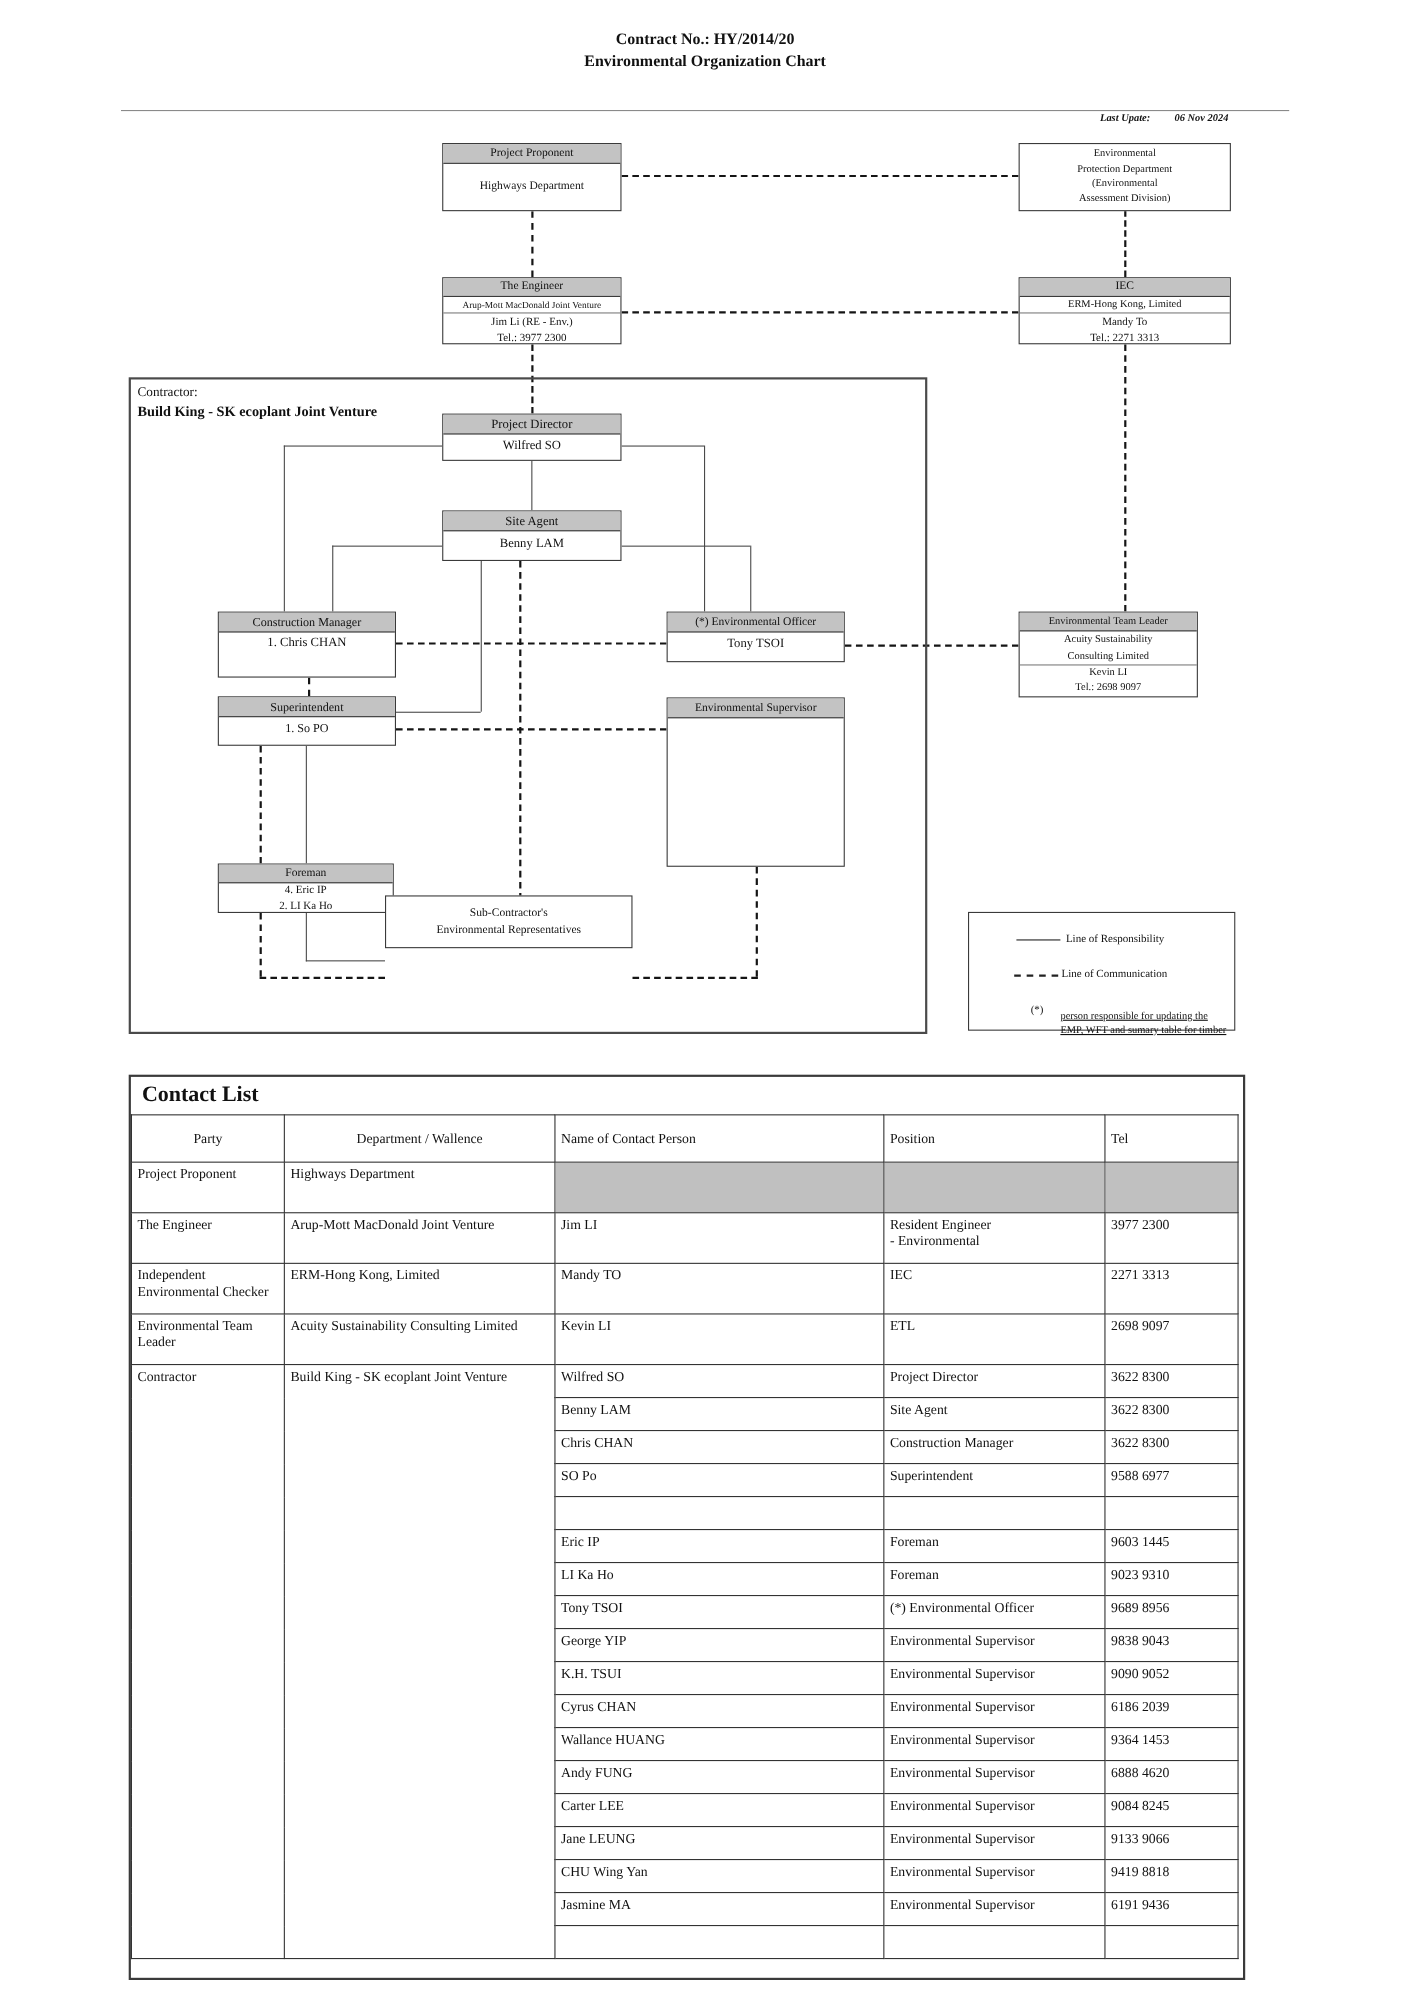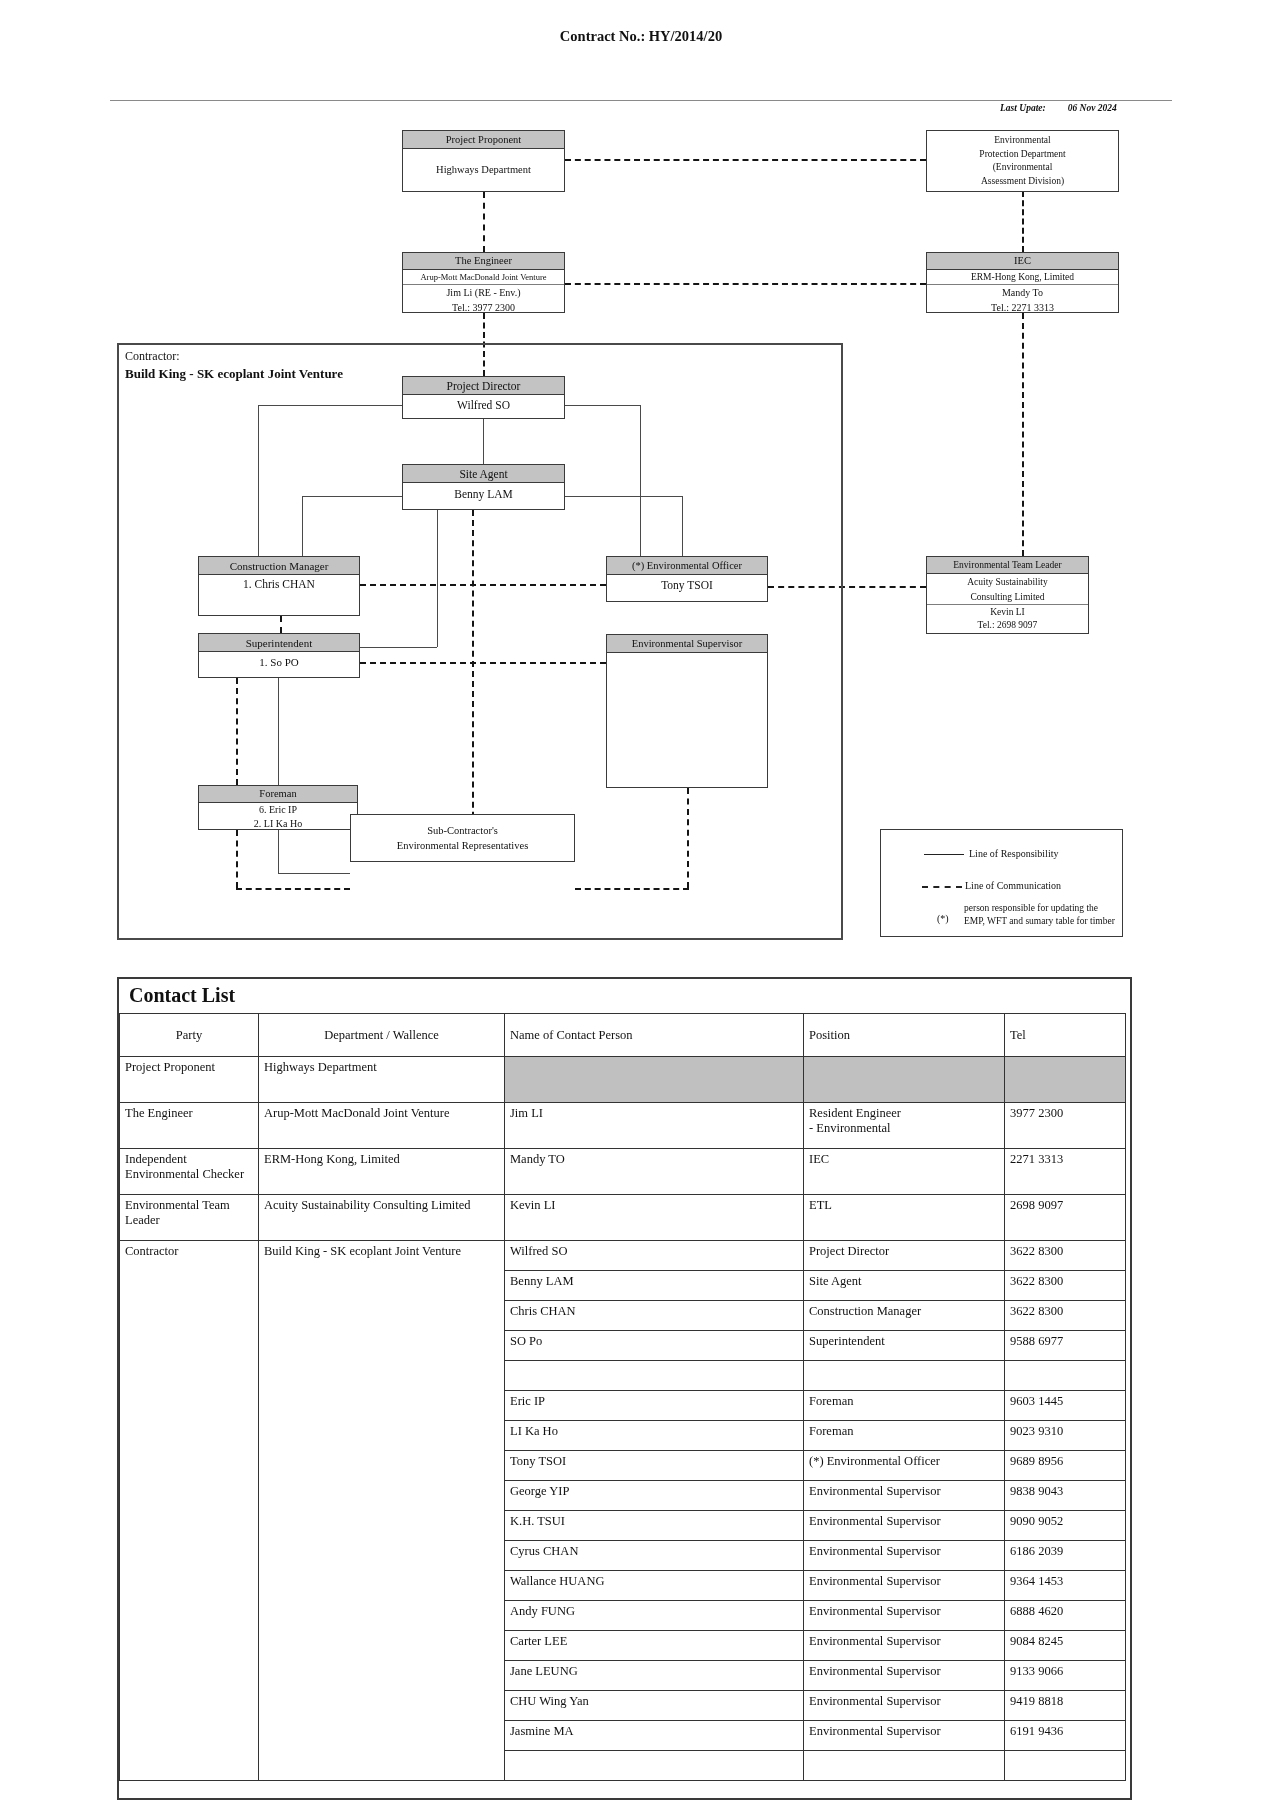--- a/index.html
+++ b/index.html
@@ -32,21 +32,21 @@
   .hd { position:absolute; border-top:2px dashed #151515; height:0; }
   .vd { position:absolute; border-left:2px dashed #151515; width:0; }
 
   
   .legend { position:absolute; left:880px; top:829px; width:243px; height:108px; border:1px solid #3a3a3a; font-size:10px; }
   .lg-solid  { position:absolute; left:43px; top:24px; width:40px; border-top:1.5px solid #222; }
   .lg-dash   { position:absolute; left:41px; top:56px; width:40px; border-top:2px dashed #222; }
   .lg-t1 { position:absolute; left:88px; top:18px; }
   .lg-t2 { position:absolute; left:84px; top:50px; }
   .lg-star { position:absolute; left:56px; top:83px; font-size:10px; }
-  .lg-note { position:absolute; left:83px; top:72px; line-height:13px; font-size:9.5px; }
+  .lg-note { position:absolute; left:83px; top:88px; line-height:13px; font-size:9.5px;text-decoration:underline; }
 
   
   .ct-wrap { position:absolute; left:117px; top:977px; width:1015px; height:823px; border:2px solid #3a3a3a; background:#fff; }
   .ct-title { font-weight:bold; font-size:20px; padding:5px 0 0 10px; height:34px; }
   table.ct { border-collapse:collapse; table-layout:fixed; width:1006px; font-size:12.5px; }
   .ct th, .ct td { border:1px solid #333; vertical-align:top; padding:3px 5px; white-space:pre-line; overflow:hidden; font-weight:normal; }
   .ct th { vertical-align:middle;margin-left:11px; }
   .ct .th-c { text-align:center; }
   .ct .th-l { text-align:left; }
   .ct tr { height:30px; }
@@ -54,20 +54,21 @@
   .ct tr.tall { height:46px; }
   .ct td.shade { background:#c0c0c0; }
 </style>
 </head>
 <body>
 
 <div id="page">
 
   <div class="title-block">
     <div class="title-line">Contract No.: HY/2014/20</div>
+    <div class="title-line">Environmental Organization Chart</div>
   </div>
   <div class="head-rule"></div>
   <div class="last-update">
     <em>Last Upate:</em><span>06 Nov 2024</span>
   </div>
 
   <div>
 
     <div class="hd" style="left:565px;top:159px;width:361px;"></div>
     <div class="vd" style="left:483px;top:192px;height:60px;"></div>
@@ -168,21 +169,21 @@
       <div class="hd1" style="font-size:11px;">Superintendent</div>
       <div class="bl" style="font-size:11px;line-height:20px;">1. So PO</div>
     </div>
 
     <div class="obox" style="left:606px;top:634px;width:162px;height:154px;">
       <div class="hd1" style="font-size:10.5px;">Environmental Supervisor</div>
     </div>
 
     <div class="obox" style="left:198px;top:785px;width:160px;height:45px;">
       <div class="hd1" style="font-size:10.5px;padding:1px 0;">Foreman</div>
-      <div class="bl" style="font-size:10px;line-height:13.5px;">6. Eric IP</div>
+      <div class="bl" style="font-size:10px;line-height:13.5px;">4. Eric IP</div>
       <div class="bl" style="font-size:10px;line-height:13.5px;">2. LI Ka Ho</div>
     </div>
 
     <div class="obox centerbody" style="left:350px;top:814px;width:225px;height:48px;font-size:10.5px;line-height:15px;">
       <div>Sub-Contractor's</div>
       <div>Environmental Representatives</div>
     </div>
 
     <div class="legend">
       <div class="lg-solid"></div>

